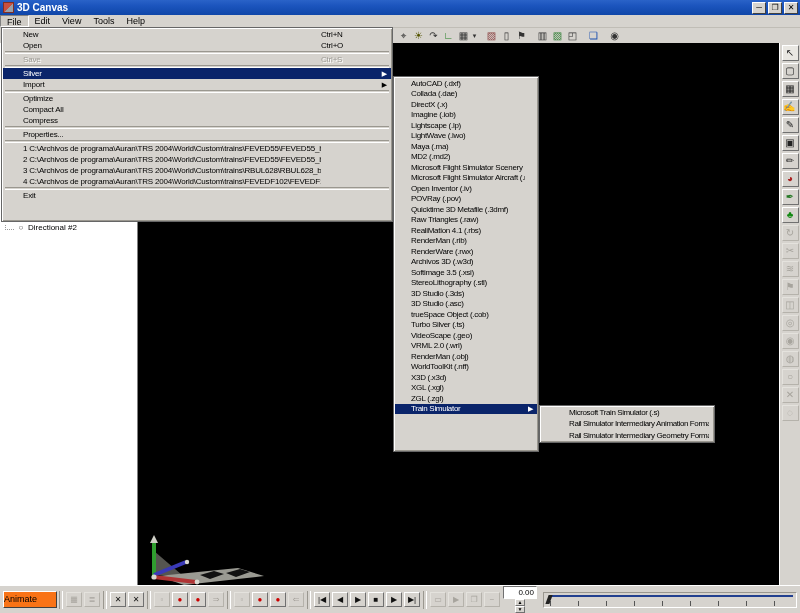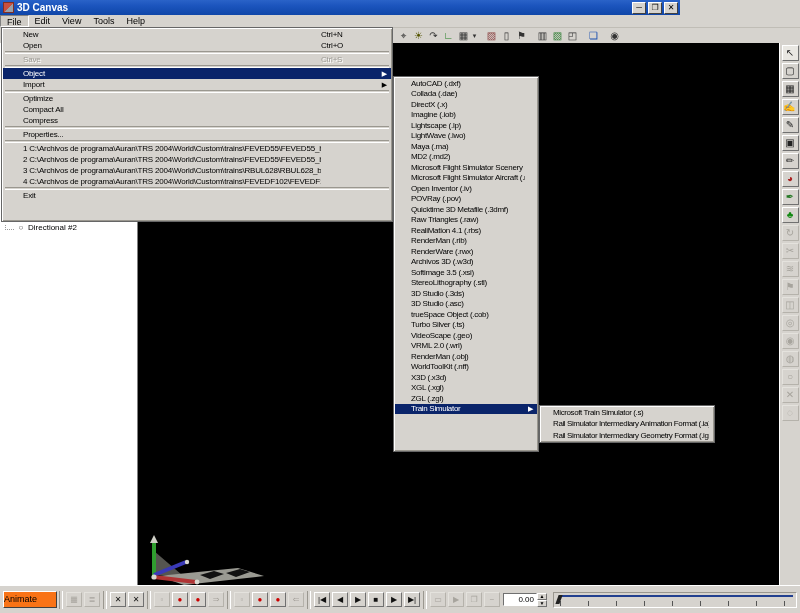--- a/index.html
+++ b/index.html
@@ -1,20 +1,20 @@
 <!DOCTYPE html>
 <html><head>
 <meta charset="utf-8">
 <style>
   html,body{margin:0;padding:0;width:800px;height:613px;overflow:hidden;
     font-family:"Liberation Sans",sans-serif;background:#d6d3ce;cursor:default;}
   *{box-sizing:border-box;}
 
   
-  #titlebar{position:absolute;left:0;top:0;width:680px;height:15px;
+  #titlebar{position:absolute;left:0;top:0;width:800px;height:15px;
     background:linear-gradient(to bottom,#2a63c8 0%,#1b54bd 40%,#0f46a8 100%);
     display:flex;align-items:center;padding:0 2px;color:#fff;}
   #app-icon{width:11px;height:11px;margin:0 3px 0 1px;
     background:linear-gradient(135deg,#c94f3f 0 55%,#9aa0a8 55% 100%);border:1px solid #7e2e24;}
   #title-text{font-size:10px;font-weight:bold;flex:1;letter-spacing:0;}
   .winbtn{width:14px;height:12px;margin-left:2px;background:#d6d3ce;border:1px solid;
     border-color:#fff #404040 #404040 #fff;font-size:8px;line-height:10px;text-align:center;color:#000;}
 
   
   #menubar{position:absolute;left:0;top:15px;width:800px;height:13px;background:#d6d3ce;
@@ -56,32 +56,32 @@
   #train-menu{left:539px;top:405px;width:176px;height:38px;z-index:32;padding:1px;}
   .mi{display:flex;align-items:center;height:11px;padding:0 4px 0 20px;font-size:8px;
     letter-spacing:-0.2px;white-space:nowrap;color:#000;}
   .mi-label{flex:1;overflow:hidden;}
   .mi-short{width:58px;}
   .mi-arrow{width:8px;text-align:right;font-size:7px;}
   .mi.hl{background:#0a246a;color:#fff;}
   .mi.disabled{color:#9c9a94;text-shadow:1px 1px 0 #fff;}
   .menu .sep{height:3px;margin:0 2px;border-top:1px solid #9a978f;border-bottom:1px solid #fff;}
   #export-menu .mi{height:10.5px;padding-left:16px;letter-spacing:-0.3px;}
-  #train-menu .mi{height:11.3px;padding-left:12px;letter-spacing:-0.4px;justify-content:flex-end;}
+  #train-menu .mi{height:11.3px;padding-left:28px;letter-spacing:-0.4px;justify-content:flex-end;}
 
   
   #bottombar{position:absolute;left:0;top:585px;width:800px;height:28px;background:#d6d3ce;
     border-top:1px solid #fff;display:flex;align-items:center;padding:0 3px;}
   #animate-btn{width:54px;height:17px;background:#f97316;border:1px solid;
     border-color:#fff #404040 #404040 #fff;font-size:9px;text-align:left;line-height:15px;}
   .bt-icon{width:16px;height:15px;margin:0 1px;background:#d6d3ce;border:1px solid;
     border-color:#fff #707070 #707070 #fff;font-size:8px;line-height:13px;text-align:center;color:#111;}
   .bt-icon.disabled{color:#a7a49d;border-color:#e4e2dd #b5b2ab #b5b2ab #e4e2dd;}
   #bottombar .vsep{width:4px;height:18px;margin:0 2px;border-left:1px solid #9a978f;border-right:1px solid #fff;}
-  #frame-spinner{display:flex;align-items:center;margin:0 2px;}
+  #frame-spinner{display:flex;align-items:center;margin:0 2px;flex-direction:column;}
   #frame-value{width:34px;height:13px;background:#fff;border:1px solid;border-color:#707070 #fff #fff #707070;
     font-size:8px;text-align:right;padding:0 2px;line-height:12px;}
   #spin-arrows{display:flex;flex-direction:column;}
   .spin-btn{width:10px;height:7px;background:#d6d3ce;border:1px solid;border-color:#fff #707070 #707070 #fff;
     font-size:5px;line-height:5px;text-align:center;}
   #timeline{flex:1;height:16px;margin-left:4px;position:relative;border:1px solid;
     border-color:#9a978f #fff #fff #9a978f;background:#d6d3ce;}
   #timeline-line{position:absolute;left:6px;right:3px;top:2px;height:2px;background:#23408f;}
   #timeline-ticks{position:absolute;left:6px;right:3px;top:8px;height:5px;
     background:repeating-linear-gradient(to right,#555 0 1px,transparent 1px 28px);}
@@ -286,21 +286,21 @@
       <span class="mi-arrow"></span>
     </div>
     <div class="sep"></div>
     <div class="mi disabled">
       <span class="mi-label">Save</span>
       <span class="mi-short">Ctrl+S</span>
       <span class="mi-arrow"></span>
     </div>
     <div class="sep"></div>
     <div class="mi hl">
-      <span class="mi-label">Object</span>
+      <span class="mi-label">Silver</span>
       <span class="mi-short"></span>
       <span class="mi-arrow">▶</span>
     </div>
     <div class="mi">
       <span class="mi-label">Import</span>
       <span class="mi-short"></span>
       <span class="mi-arrow">▶</span>
     </div>
     <div class="sep"></div>
     <div class="mi">

